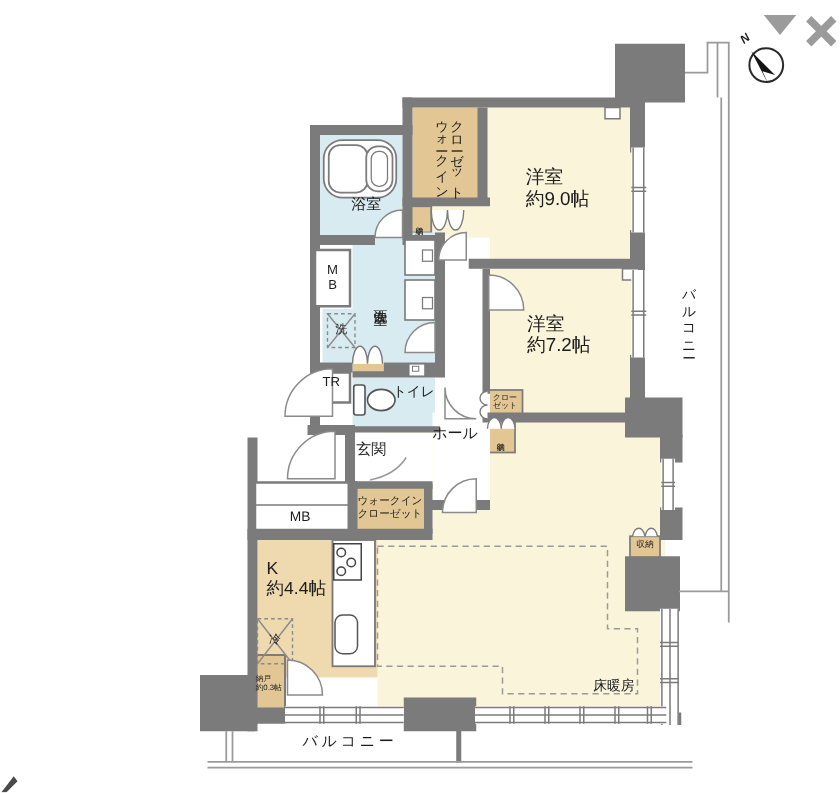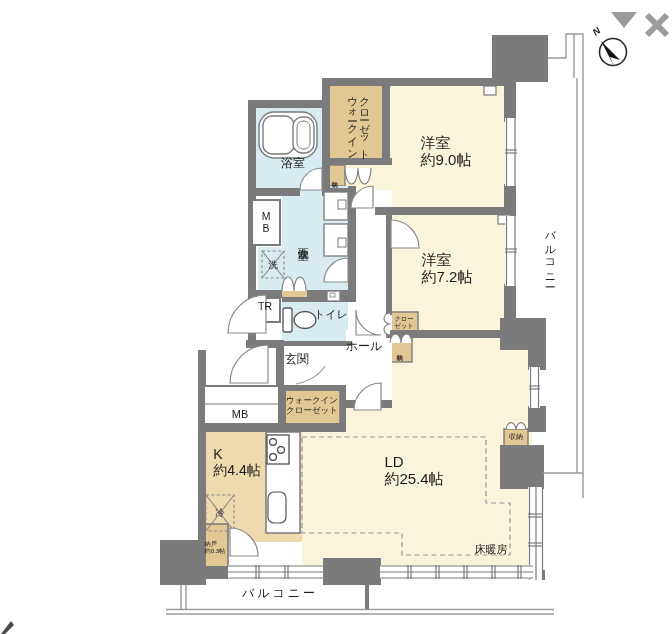--- a/index.html
+++ b/index.html
@@ -294,24 +294,20 @@
   <div>約4.4帖</div>
 </div>
 
 <div class="lbl fs9" style="left:220px;top:513px">冷</div>
 
 <div class="lbl stack" style="left:215px;top:547px;font-size:6.2px">
   <div>納戸</div>
   <div>約0.3帖</div>
 </div>
 
-<div class="lbl stack fs15" style="left:414px;top:470px">
-  <div>LD</div>
-  <div>約25.4帖</div>
-</div>
 
 <div class="lbl fs7" style="left:516px;top:437px">収納</div>
 <div class="lbl fs11" style="left:491px;top:549px">床暖房</div>
 
 <div class="lbl vtext fs11 ls2" style="left:550px;top:253px">バルコニー</div>
 <div class="lbl fs12 ls3" style="left:280px;top:594px">バルコニー</div>
 
 </div>
 
 </body></html>

